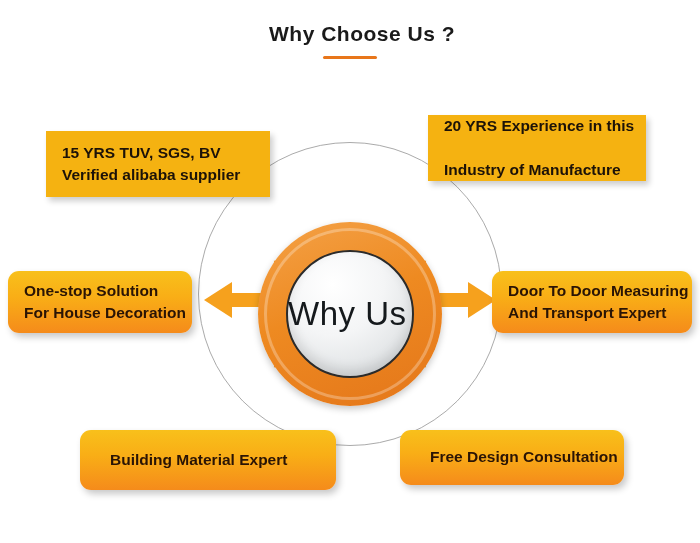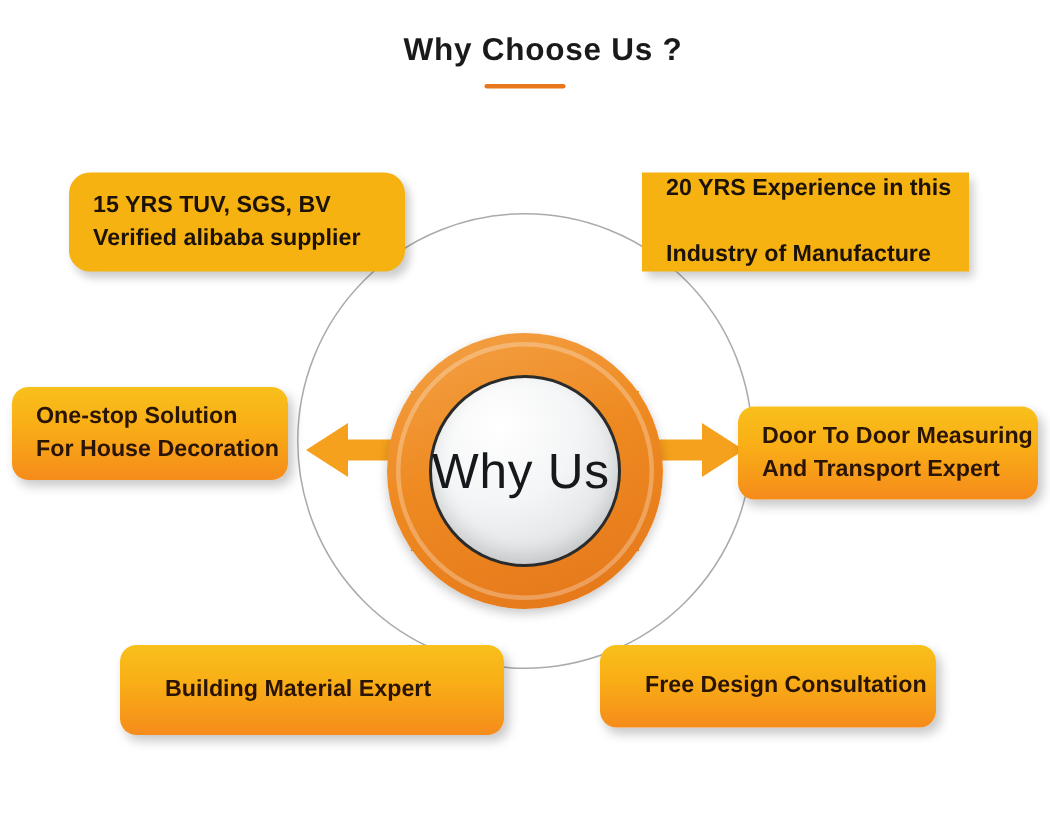--- a/index.html
+++ b/index.html
@@ -183,23 +183,23 @@
 
   
   .box-grad {
     background: linear-gradient(180deg, #F8C01B 0%, #F9AE16 42%, #F58B1B 100%);
     border-radius: 11px;
     box-shadow: 3px 4px 7px rgba(0,0,0,0.22);
     padding: 0 16px;
     color: #2a1405;
   }
 
-  .box-tl { left: 46px;  top: 115px; width: 224px; height: 66px; border-radius: 14px; }
+  .box-tl { left: 46px;  top: 131px; width: 224px; height: 66px; }
   .box-tr { left: 428px; top: 115px; width: 218px; height: 66px; justify-content: space-between; }
-  .box-l  { left: 8px;   top: 258px; width: 184px; height: 62px; }
+  .box-l  { left: 8px;   top: 271px; width: 184px; height: 62px; }
   .box-r  { left: 492px; top: 271px; width: 200px; height: 62px; }
   .box-bl { left: 80px;  top: 430px; width: 256px; height: 60px; align-items: flex-start; }
   .box-br { left: 400px; top: 430px; width: 224px; height: 55px; align-items: flex-start; }
 
   .box-bl .line, .box-br .line { padding-left: 14px; }
 </style>
 </head>
 <body>
 
 <div id="canvas">

